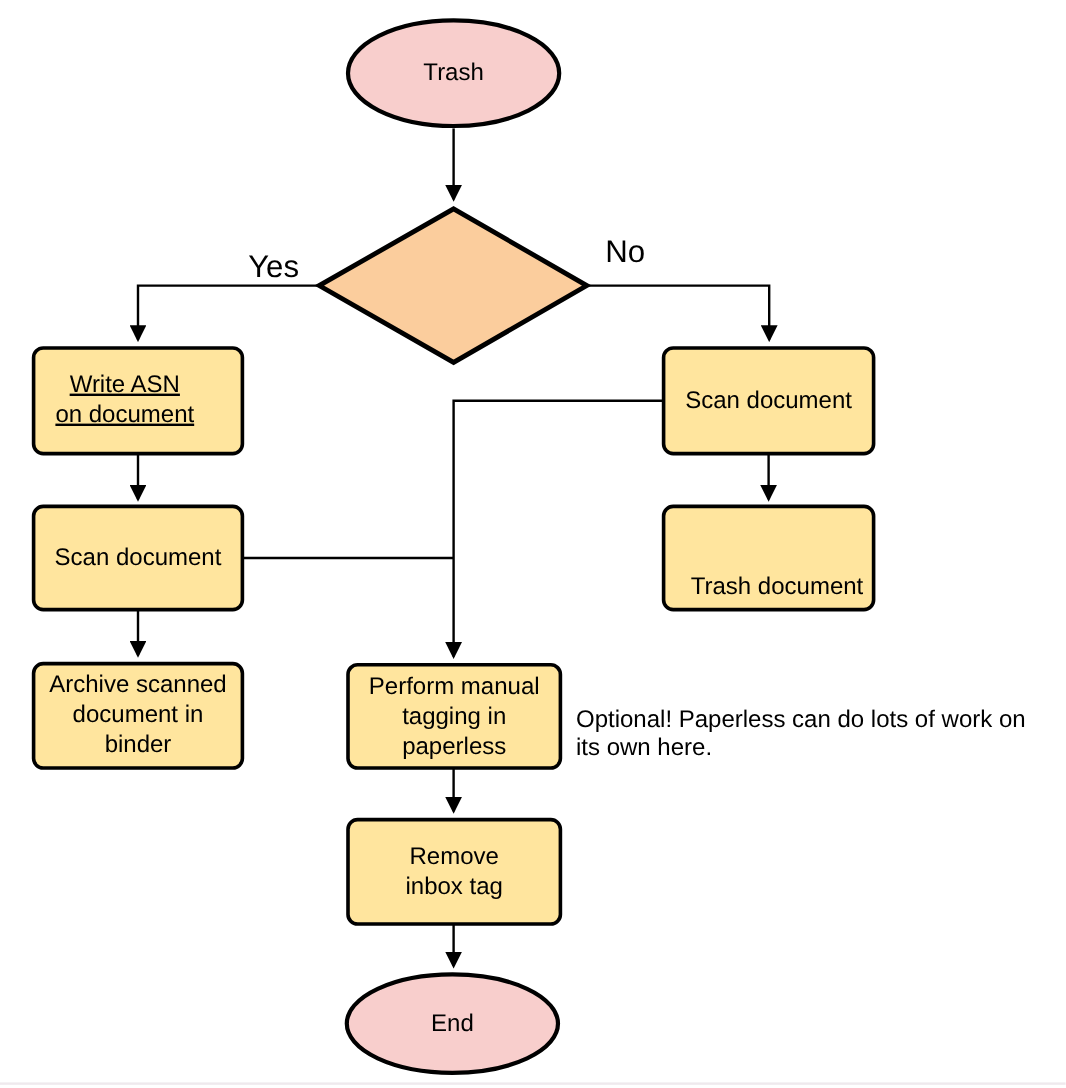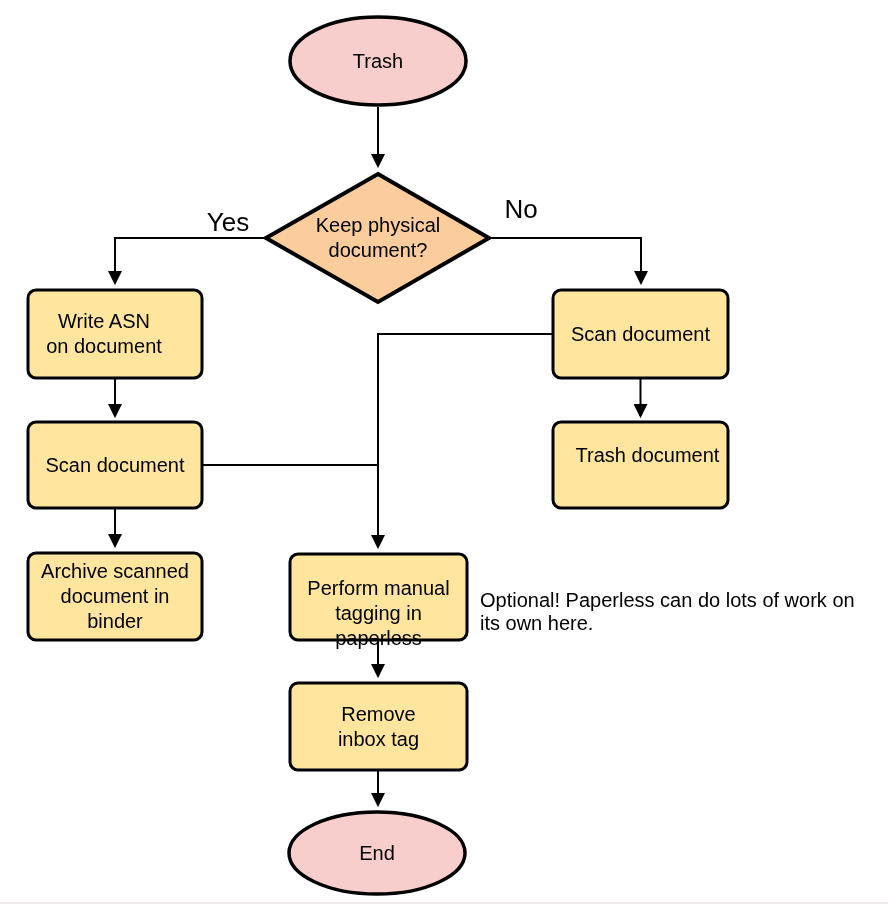--- a/index.html
+++ b/index.html
@@ -91,41 +91,39 @@
     <rect class="node-shape" x="28" y="553" width="174" height="87" rx="8"></rect>
     <rect class="node-shape" x="553" y="290" width="175" height="88" rx="8"></rect>
     <rect class="node-shape" x="553" y="422" width="175" height="86" rx="8"></rect>
     <rect class="node-shape" x="290" y="554" width="177" height="86" rx="8"></rect>
     <rect class="node-shape" x="290" y="683" width="177" height="87" rx="8"></rect>
     <ellipse class="terminator-shape" cx="377" cy="853" rx="88" ry="41"></ellipse>
   </svg>
 
   <div class="label" style="left:290px; top:17px; width:176px; height:88px;">Trash</div>
 
-  <div class="label" style="left:266px; top:173px; width:224px; height:130px;">Keep physical
-document?</div>
 
   <div class="label edge-label" style="left:200px; top:208px; width:56px; height:28px;">Yes</div>
 
   <div class="label edge-label" style="left:493px; top:195px; width:56px; height:28px;">No</div>
 
-  <div class="label" style="left:28px; top:290px; width:152px; height:88px;">Write ASN
+  <div class="label" style="left:28px; top:290px; width:152px; height:88px;text-decoration:underline;">Write ASN
 on document</div>
 
   <div class="label" style="left:28px; top:422px; width:174px; height:86px;">Scan document</div>
 
   <div class="label" style="left:28px; top:553px; width:174px; height:87px;">Archive scanned
 document in
 binder</div>
 
   <div class="label" style="left:553px; top:290px; width:175px; height:88px;">Scan document</div>
 
-  <div class="label" style="left:553px; top:412px; width:189px; height:86px;">Trash document</div>
+  <div class="label" style="left:553px; top:446px; width:189px; height:86px;">Trash document</div>
 
-  <div class="label" style="left:290px; top:570px; width:177px; height:86px;">Perform manual
+  <div class="label" style="left:290px; top:554px; width:177px; height:86px;">Perform manual
 tagging in
 paperless</div>
 
   <div class="annotation" style="left:480px; top:589px; width:408px;">Optional! Paperless can do lots of work on
 its own here.</div>
 
   <div class="label" style="left:289px; top:812px; width:176px; height:82px;">End</div>
 
   <div class="label" style="left:290px; top:683px; width:177px; height:87px;">Remove
 inbox tag</div>

